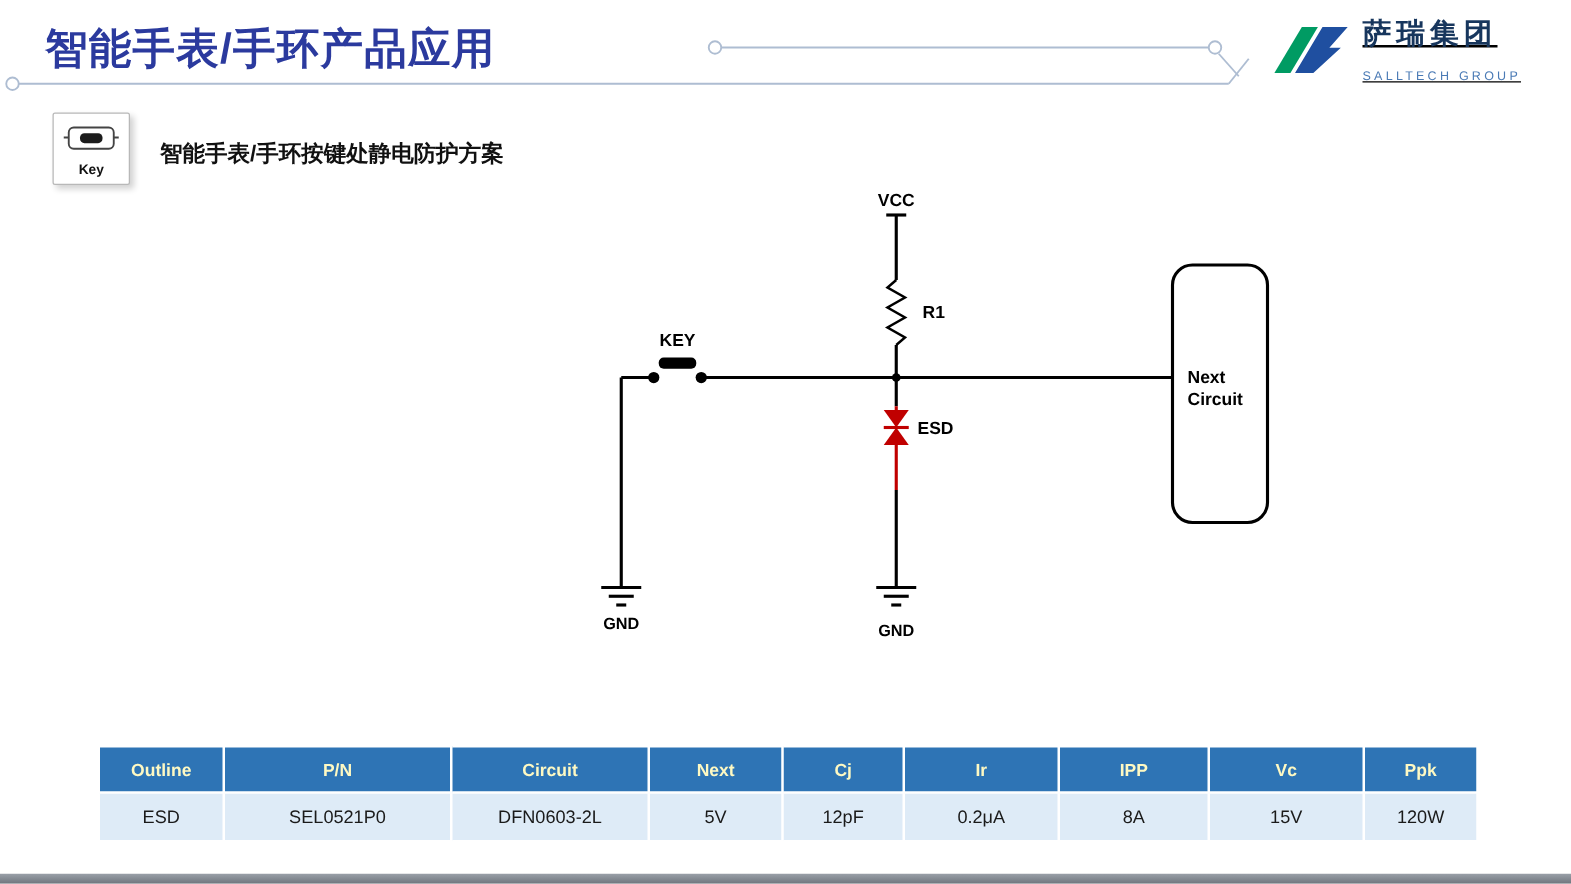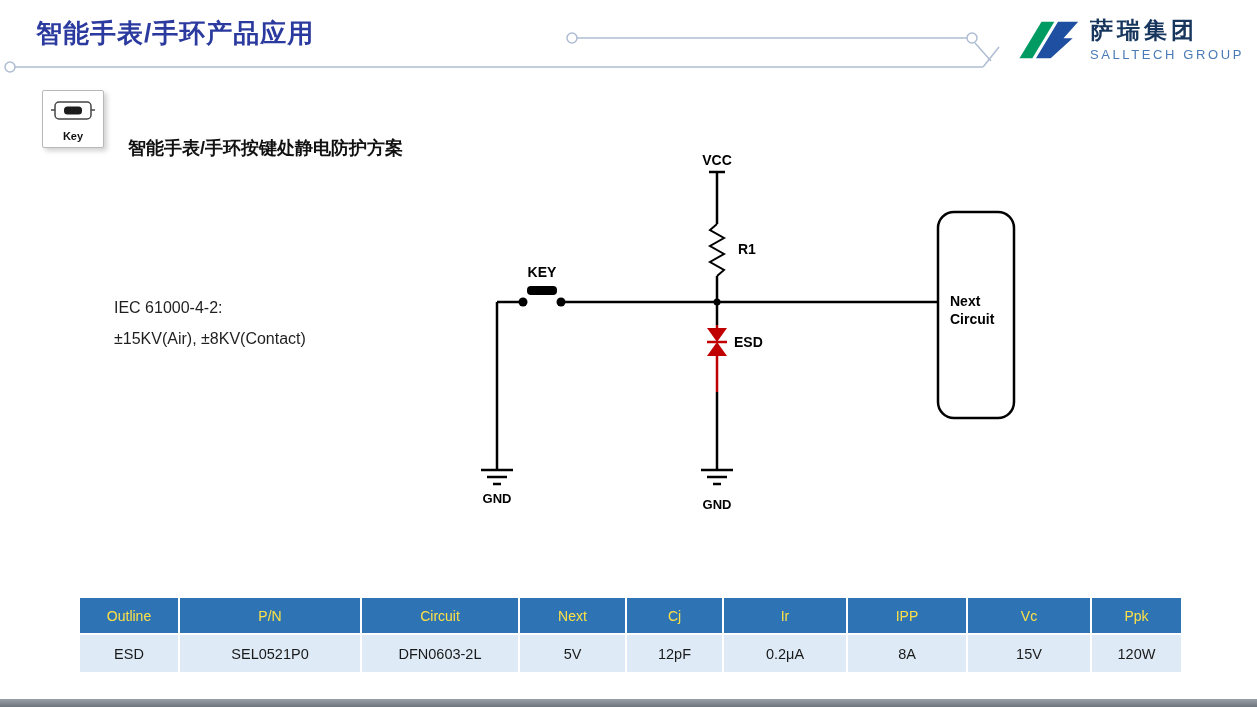--- a/index.html
+++ b/index.html
@@ -4,56 +4,56 @@
 <style>
   * { margin:0; padding:0; box-sizing:border-box; }
   body { background:#e8e8e8; font-family:"Liberation Sans", sans-serif; }
   .slide {
     position:relative; width:1257px; height:707px; background:#ffffff;
     overflow:hidden; margin:0 auto;
   }
   
   .page-title {
     position:absolute; left:36px; top:16px;
-    font-size:26px; font-weight:bold; color:#2B3A9E; letter-spacing:1px;
+    font-size:34px; font-weight:bold; color:#2B3A9E; letter-spacing:1px;
   }
   .logo-wrap {
-    position:absolute; left:1014px; top:14px; display:flex; align-items:center; gap:10px;
+    position:absolute; left:1014px; top:14px; display:flex; gap:10px;text-decoration:underline;
   }
   .logo-text-cn { font-size:23px; font-weight:bold; color:#17365D; letter-spacing:4px; line-height:1.1; }
-  .logo-text-en { font-size:13px; color:#4a7ab5; letter-spacing:2.6px; margin-top:3px; }
+  .logo-text-en { font-size:10px; color:#4a7ab5; letter-spacing:2.6px; margin-top:17px; }
   
   .key-box {
     position:absolute; left:42px; top:90px; width:62px; height:58px;
     background:#fff; border:1px solid #b8b8b8; border-radius:2px;
     box-shadow:3px 3px 5px rgba(0,0,0,0.18);
     display:flex; flex-direction:column; align-items:center; justify-content:space-between;
     padding:8px 4px 5px 4px;
   }
   .key-box .key-label { font-size:11px; font-weight:bold; color:#111; }
   .section-heading {
     position:absolute; left:128px; top:111px;
-    font-size:18px; font-weight:bold; color:#111;margin-top:25px;
+    font-size:18px; font-weight:bold; color:#111;
   }
   
   .iec-text {
     position:absolute; left:114px; top:292px;
     font-size:16px; color:#1f1f1f; line-height:1.95;
   }
   
   .overlay-svg { position:absolute; left:0; top:0; width:1257px; height:707px; }
   .svglabel { font-family:"Liberation Sans", sans-serif; font-weight:bold; font-size:14px; fill:#000; }
   .svglabel-sm { font-family:"Liberation Sans", sans-serif; font-weight:bold; font-size:13px; fill:#000; }
   
   .spec-table {
     position:absolute; left:78px; top:596px; width:1103px;
     border-collapse:collapse; table-layout:fixed; text-align:center;
   }
   .spec-table th {
-    background:#2E74B5; color:#fde047; font-size:14px; font-weight:normal;
+    background:#2E74B5; color:#fef9c3; font-size:14px; font-weight:bold;
     height:37px; border:2px solid #ffffff;
   }
   .spec-table td {
     background:#DEEBF7; color:#1a1a1a; font-size:14.5px;
     height:39px; border:2px solid #ffffff;
   }
   .bottom-bar {
     position:absolute; left:0; bottom:0; width:100%; height:8px;
     background:linear-gradient(#9aa0a8,#6f757d);
   }
@@ -151,24 +151,20 @@
       <rect x="5" y="3" width="36" height="17" rx="4" fill="none" stroke="#444" stroke-width="1.5"></rect>
       <rect x="14" y="7.5" width="18" height="8" rx="3.5" fill="#1c1c1c"></rect>
       <line x1="1" y1="11" x2="5" y2="11" stroke="#444" stroke-width="1.5"></line>
       <line x1="41" y1="11" x2="45" y2="11" stroke="#444" stroke-width="1.5"></line>
     </svg>
     <div class="key-label">Key</div>
   </div>
 
   <div class="section-heading">智能手表/手环按键处静电防护方案</div>
 
-  <div class="iec-text">
-    <div>IEC 61000-4-2:</div>
-    <div>±15KV(Air), ±8KV(Contact)</div>
-  </div>
 
   <table class="spec-table">
     <colgroup>
       <col style="width:100px">
         <col style="width:182px">
         <col style="width:158px">
       <col style="width:107px">
         <col style="width:97px">
         <col style="width:124px">
       <col style="width:120px">

